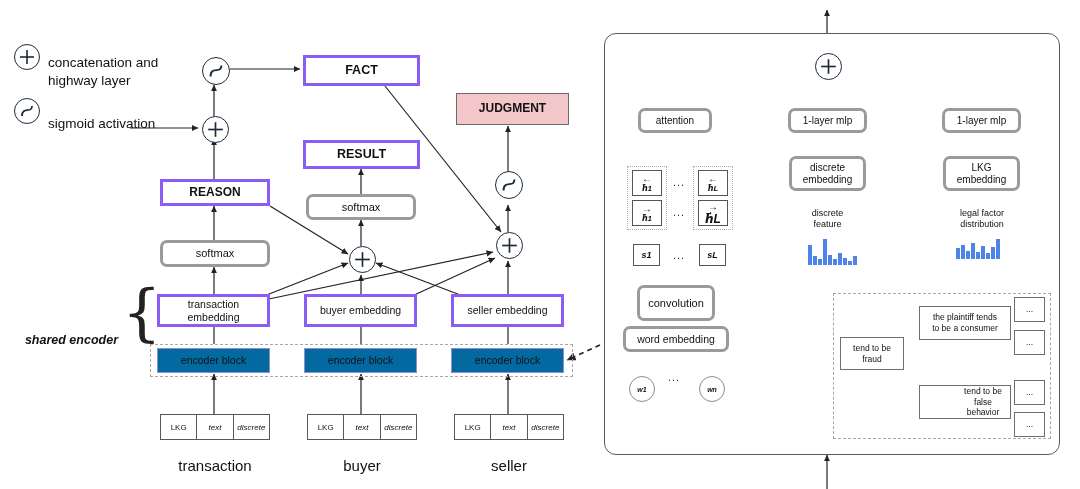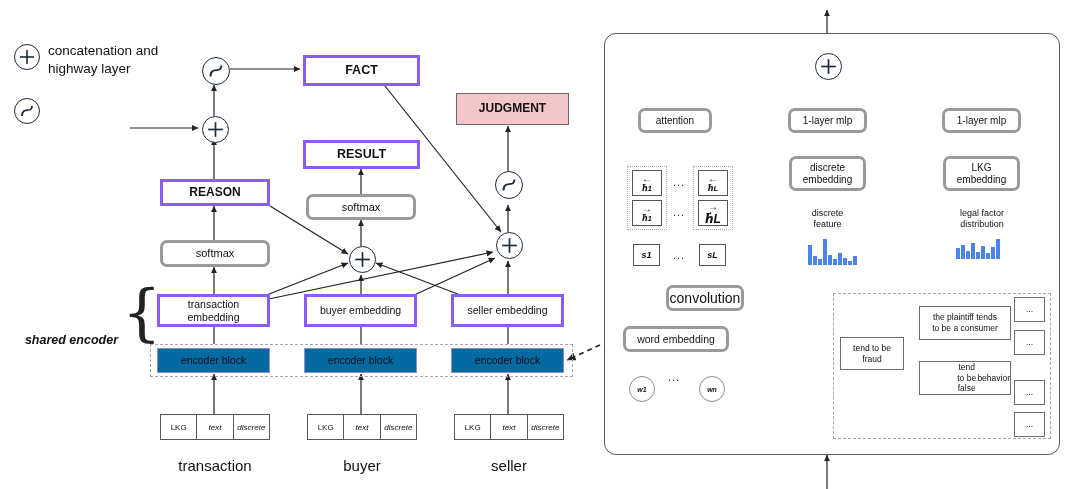--- a/index.html
+++ b/index.html
@@ -27,21 +27,21 @@
   .hist{position:absolute;display:flex;align-items:flex-end;gap:1px;z-index:4;}
   .hist i{display:block;width:4px;background:#4c84e8;}
   .circw{position:absolute;border:1px solid #8d8d8d;border-radius:50%;background:#fff;z-index:4;
          display:flex;align-items:center;justify-content:center;font-size:7px;font-weight:bold;font-style:italic;}
   .kgbox{position:absolute;border:1px solid #6e6e6e;background:#fff;box-sizing:border-box;z-index:3;
          display:flex;align-items:center;justify-content:center;text-align:center;line-height:1.25;font-size:8.5px;}
   .hsm{position:absolute;border:1px solid #555;background:#fff;box-sizing:border-box;z-index:4;
        display:flex;align-items:center;justify-content:center;font-size:9px;font-weight:bold;font-style:italic;}
   .ell{position:absolute;z-index:4;font-size:11px;color:#333;letter-spacing:1px;}
   .brace{position:absolute;z-index:4;font-size:62px;color:#222;font-family:"DejaVu Serif",serif;}
-  .legtxt{position:absolute;z-index:4;font-size:13.5px;line-height:1.3;}
+  .legtxt{position:absolute;z-index:4;font-size:13.5px;line-height:1.3;margin-top:12px;}
   .hdrarrow{font-size:10px;}
 </style>
 </head>
 <body>
 
 <div id="stage">
 
   <svg id="wires">
     <defs>
       <marker id="ah" markerWidth="7" markerHeight="7" refX="5.4" refY="2.6" orient="auto">
@@ -149,20 +149,21 @@
   <div class="legtxt" style="left:48px;top:42px;width:150px;">
     <span>concatenation and</span><br>
     <span>highway layer</span>
   </div>
 
   <div class="circ" style="left:14px;top:98px;width:24px;height:24px;">
     <svg width="22" height="22" viewBox="0 0 22 22">
         <path d="M6,6 C14,6 6,16 16,16" stroke="#1b2a3a" stroke-width="1.8" fill="none" transform="rotate(90 11 11)"></path>
       </svg>
   </div>
+  <div class="legtxt" style="left:48px;top:103px;width:170px;">sigmoid activation</div>
 
   <div class="circ" style="left:202px;top:57px;width:26px;height:26px;">
     <svg width="24" height="24" viewBox="0 0 22 22">
         <path d="M6,6 C14,6 6,16 16,16" stroke="#1b2a3a" stroke-width="1.8" fill="none" transform="rotate(90 11 11)"></path>
       </svg>
   </div>
   <div class="circ" style="left:202px;top:116px;width:25px;height:25px;">
     <svg width="23" height="23" viewBox="0 0 22 22">
         <line x1="11" y1="4" x2="11" y2="18" stroke="#1b2a3a" stroke-width="1.6"></line>
         <line x1="4" y1="11" x2="18" y2="11" stroke="#1b2a3a" stroke-width="1.6"></line>
@@ -311,36 +312,36 @@
     </span>
   </div>
   <div class="hsm" style="left:633px;top:244px;width:27px;height:22px;">s1</div>
   <div class="hsm" style="left:699px;top:244px;width:27px;height:22px;">sL</div>
 
   <div class="ell" style="left:673px;top:176px;">...</div>
   <div class="ell" style="left:673px;top:206px;">...</div>
   <div class="ell" style="left:673px;top:249px;">...</div>
   <div class="ell" style="left:668px;top:371px;">...</div>
 
-  <div class="node rounded" style="left:637px;top:285px;width:78px;height:26px;font-size:14px;margin-left:29px;">convolution</div>
+  <div class="node rounded" style="left:637px;top:285px;width:78px;height:36px;font-size:11px;">convolution</div>
   <div class="node rounded" style="left:623px;top:326px;width:106px;height:26px;font-size:10.5px;">word embedding</div>
 
   <div class="circw" style="left:629px;top:376px;width:24px;height:24px;">w1</div>
   <div class="circw" style="left:699px;top:376px;width:24px;height:24px;">wn</div>
 
   <div class="dashbox" style="left:833px;top:293px;width:218px;height:146px;"></div>
   <div class="kgbox" style="left:840px;top:337px;width:64px;height:33px;flex-direction:column;">
     <span>tend to be</span>
     <span>fraud</span>
   </div>
   <div class="kgbox" style="left:919px;top:306px;width:92px;height:34px;flex-direction:column;">
     <span>the plaintiff  tends</span>
     <span>to be a consumer</span>
   </div>
-  <div class="kgbox" style="left:919px;top:361px;width:92px;height:34px;flex-direction:row;padding-left:36px;">
+  <div class="kgbox" style="left:919px;top:385px;width:92px;height:34px;flex-direction:column;padding-left:36px;">
     <span>tend to be false</span>
     <span>behavior</span>
   </div>
   <div class="kgbox" style="left:1014px;top:297px;width:31px;height:25px;">...</div>
   <div class="kgbox" style="left:1014px;top:330px;width:31px;height:25px;">...</div>
   <div class="kgbox" style="left:1014px;top:380px;width:31px;height:25px;">...</div>
   <div class="kgbox" style="left:1014px;top:412px;width:31px;height:25px;">...</div>
 
 </div>
 

